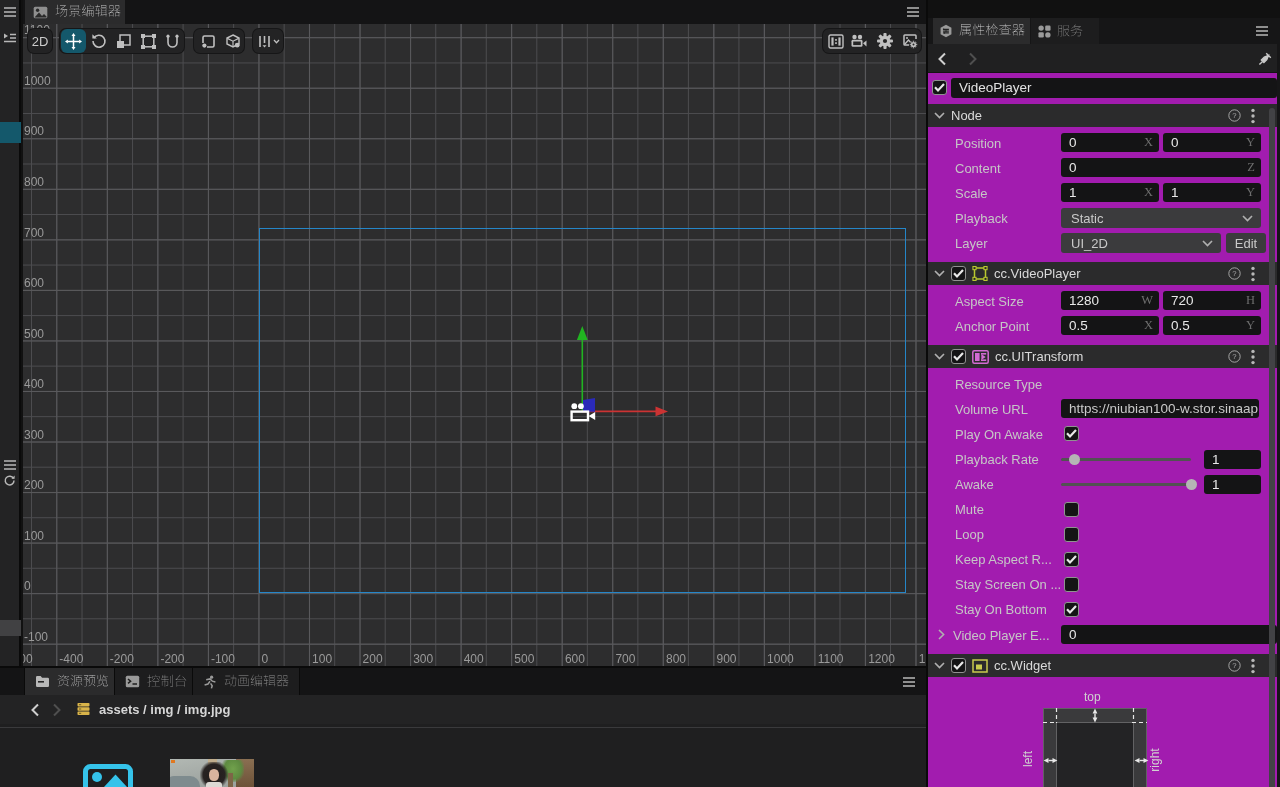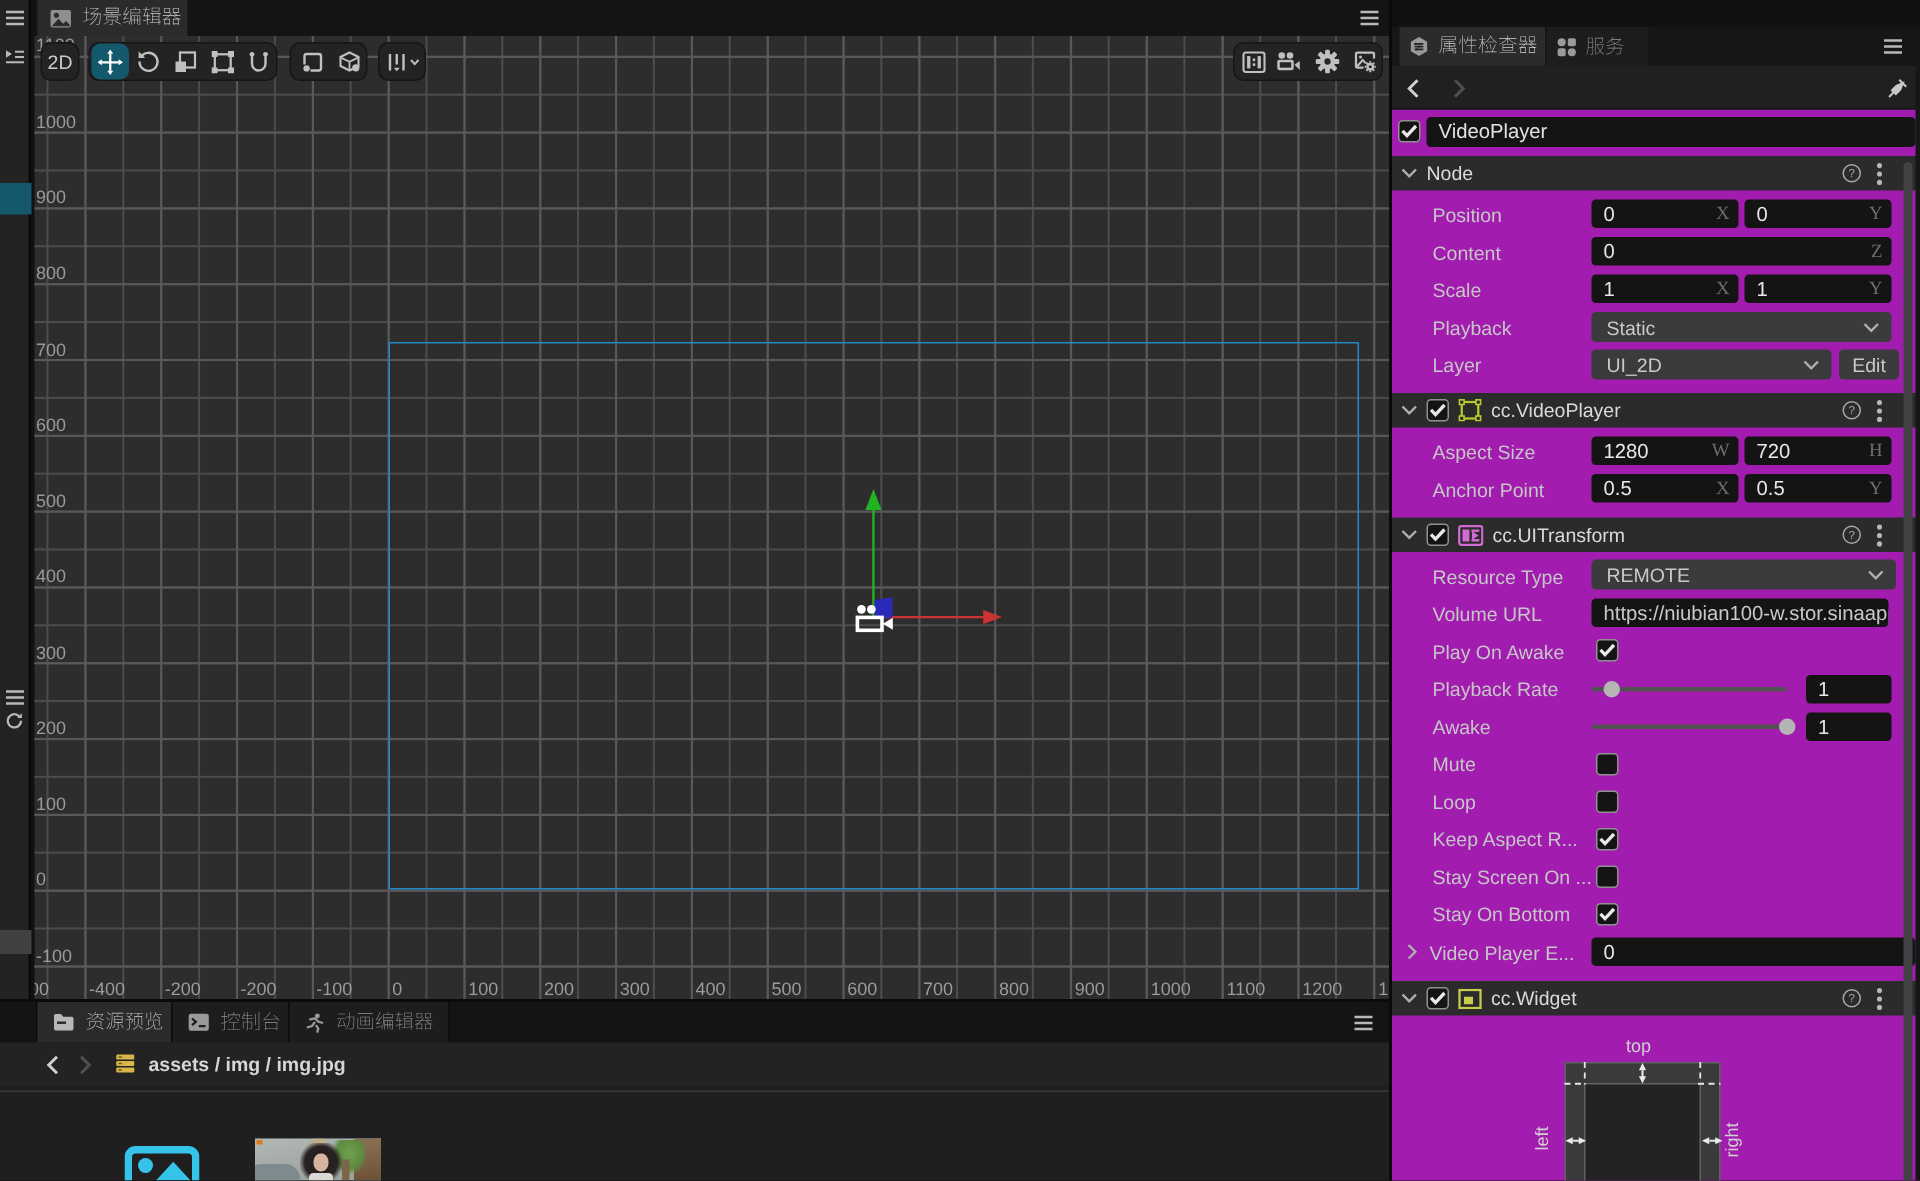--- a/index.html
+++ b/index.html
@@ -614,28 +614,20 @@
             <svg width="4" height="16" viewBox="0 0 4 16">
               <g fill="#b8b8b8">
                 <circle cx="2" cy="2.4" r="1.7"></circle>
                 <circle cx="2" cy="8" r="1.7"></circle>
                 <circle cx="2" cy="13.6" r="1.7"></circle>
               </g>
             </svg>
           </span>
         </div>
 <div class="plbl" style="left:955px;top:359px">Resource Type</div>
-<div class="dd" style="left:1061px;top:355px;width:203px;height:20px">
-          <span class="ddtxt">REMOTE</span>
-          <span class="ddchev">
-            <svg width="11" height="7" viewBox="0 0 11 7">
-              <path d="M1 1l4.5 4.6L10 1" fill="none" stroke="#b0b0b0" stroke-width="1.6"></path>
-            </svg>
-          </span>
-        </div>
 <div class="plbl" style="left:955px;top:384px">Volume URL</div>
 <div class="fld" style="left:1061px;top:381px;width:198px"><span class="url">https://niubian100-w.stor.sinaapp.c</span></div>
 <div class="plbl" style="left:955px;top:409px">Play On Awake</div>
 <div class="cb" style="left:1064px;top:408px">
           <svg width="11" height="9" viewBox="0 0 11 9">
             <path d="M1 4.2l3 3.2L10 1" fill="none" stroke="#e8e8e8" stroke-width="2.2"></path>
           </svg>
         </div>
 <div class="plbl" style="left:955px;top:434px">Playback Rate</div>
 <div class="sltrack" style="left:1061px;top:440px;width:130px"></div>

